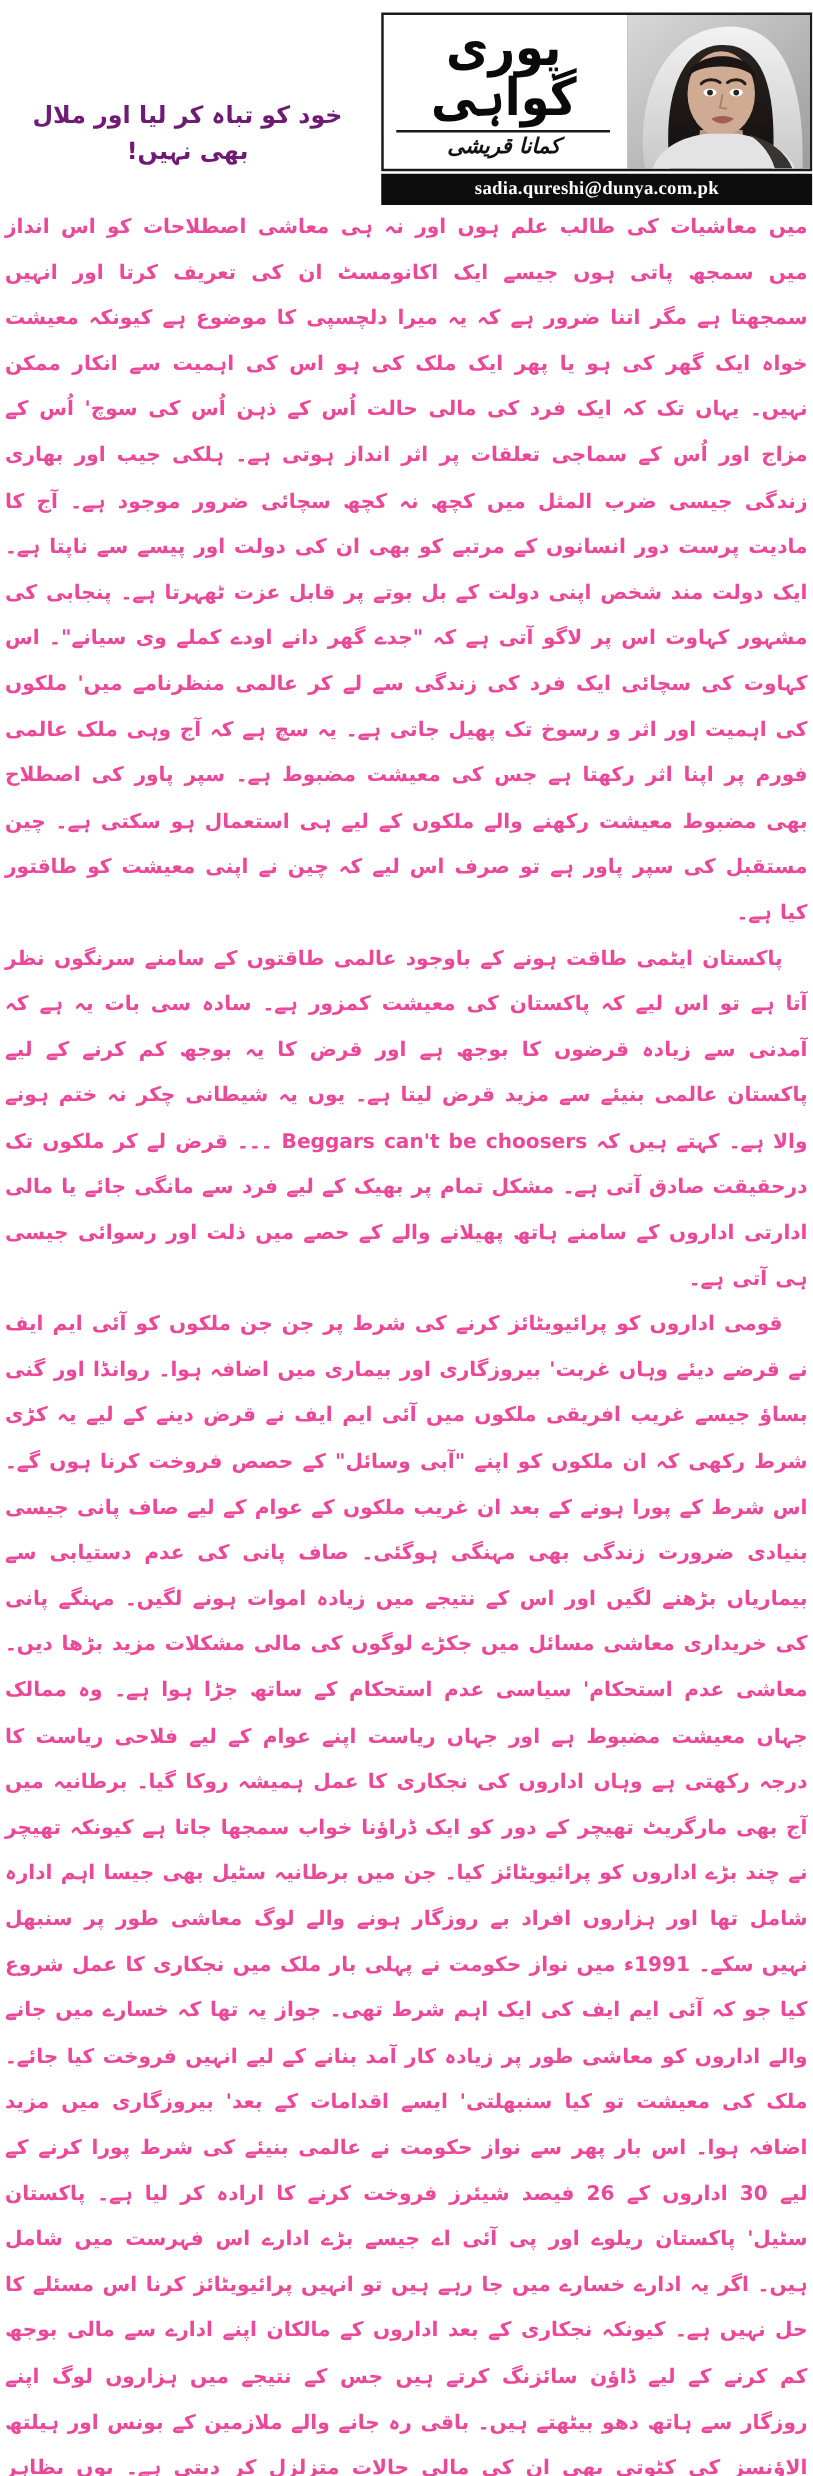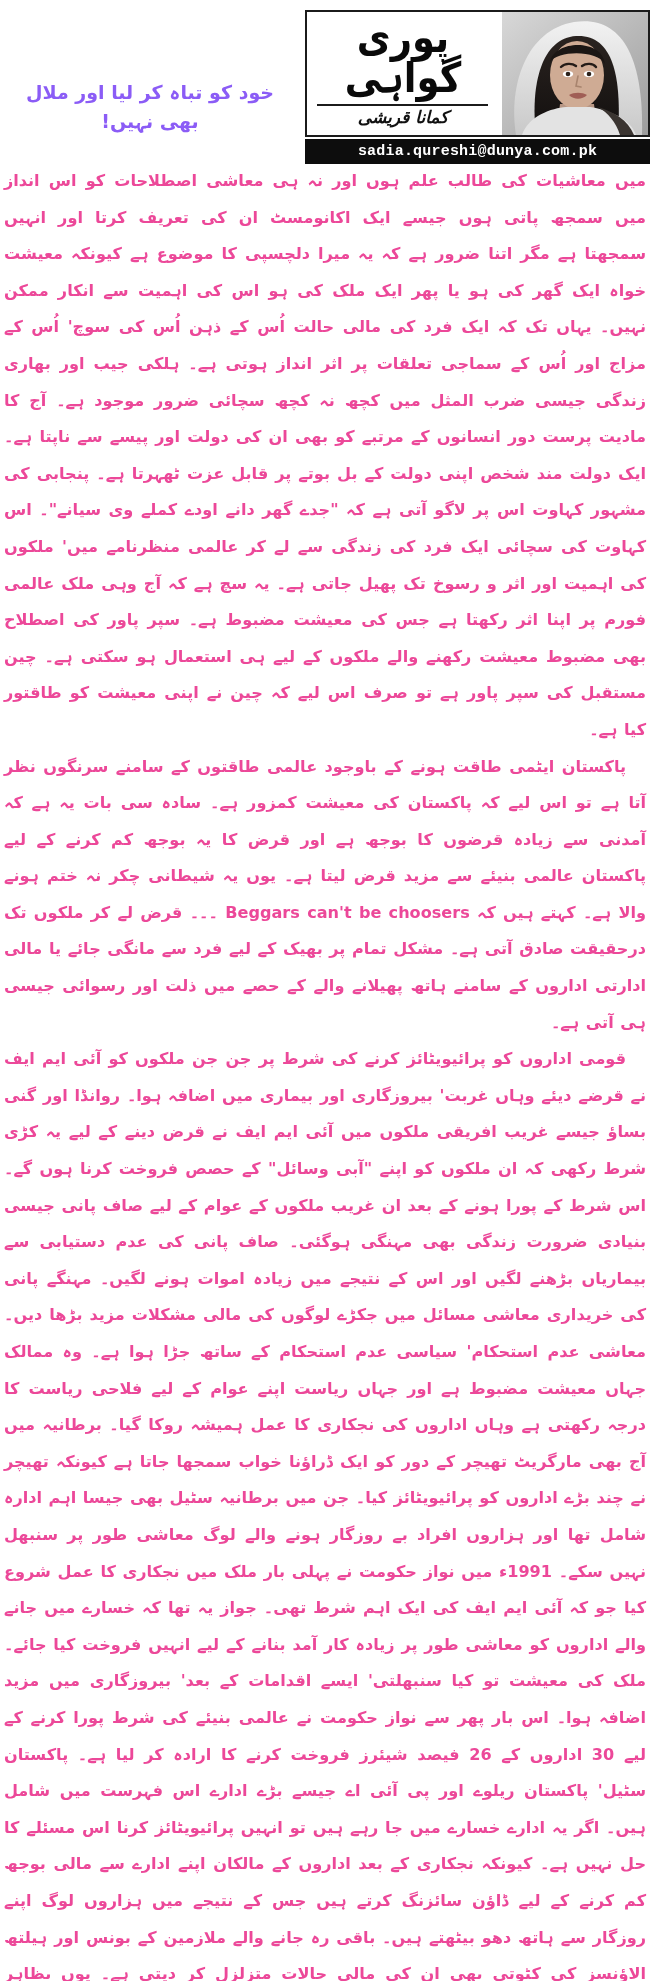--- a/index.html
+++ b/index.html
@@ -117,37 +117,37 @@
     position: absolute;
     top: 129px;
     right: 0px;
     width: 345px;
     height: 25px;
     background: #0d0d0d;
     color: #ffffff;
     display: flex;
     align-items: center;
     justify-content: center;
-    font-family: Liberation Mono, monospace;
+    font-family: Liberation Serif, serif;
     font-size: 15px;
     font-weight: bold;
     letter-spacing: 0.2px;
     direction: ltr;
   }
 
   .headline {
     position: absolute;
     top: 78px;
     right: 355px;
     width: 290px;
     text-align: center;
     direction: rtl;
     font-size: 19px;
     font-weight: bold;
-    color: #8b5cf6;
+    color: #701a75;
     line-height: 1.5;
   }
 
   
   .article {
     position: absolute;
     top: 163px;
     left: 4px;
     right: 4px;
     direction: rtl;

